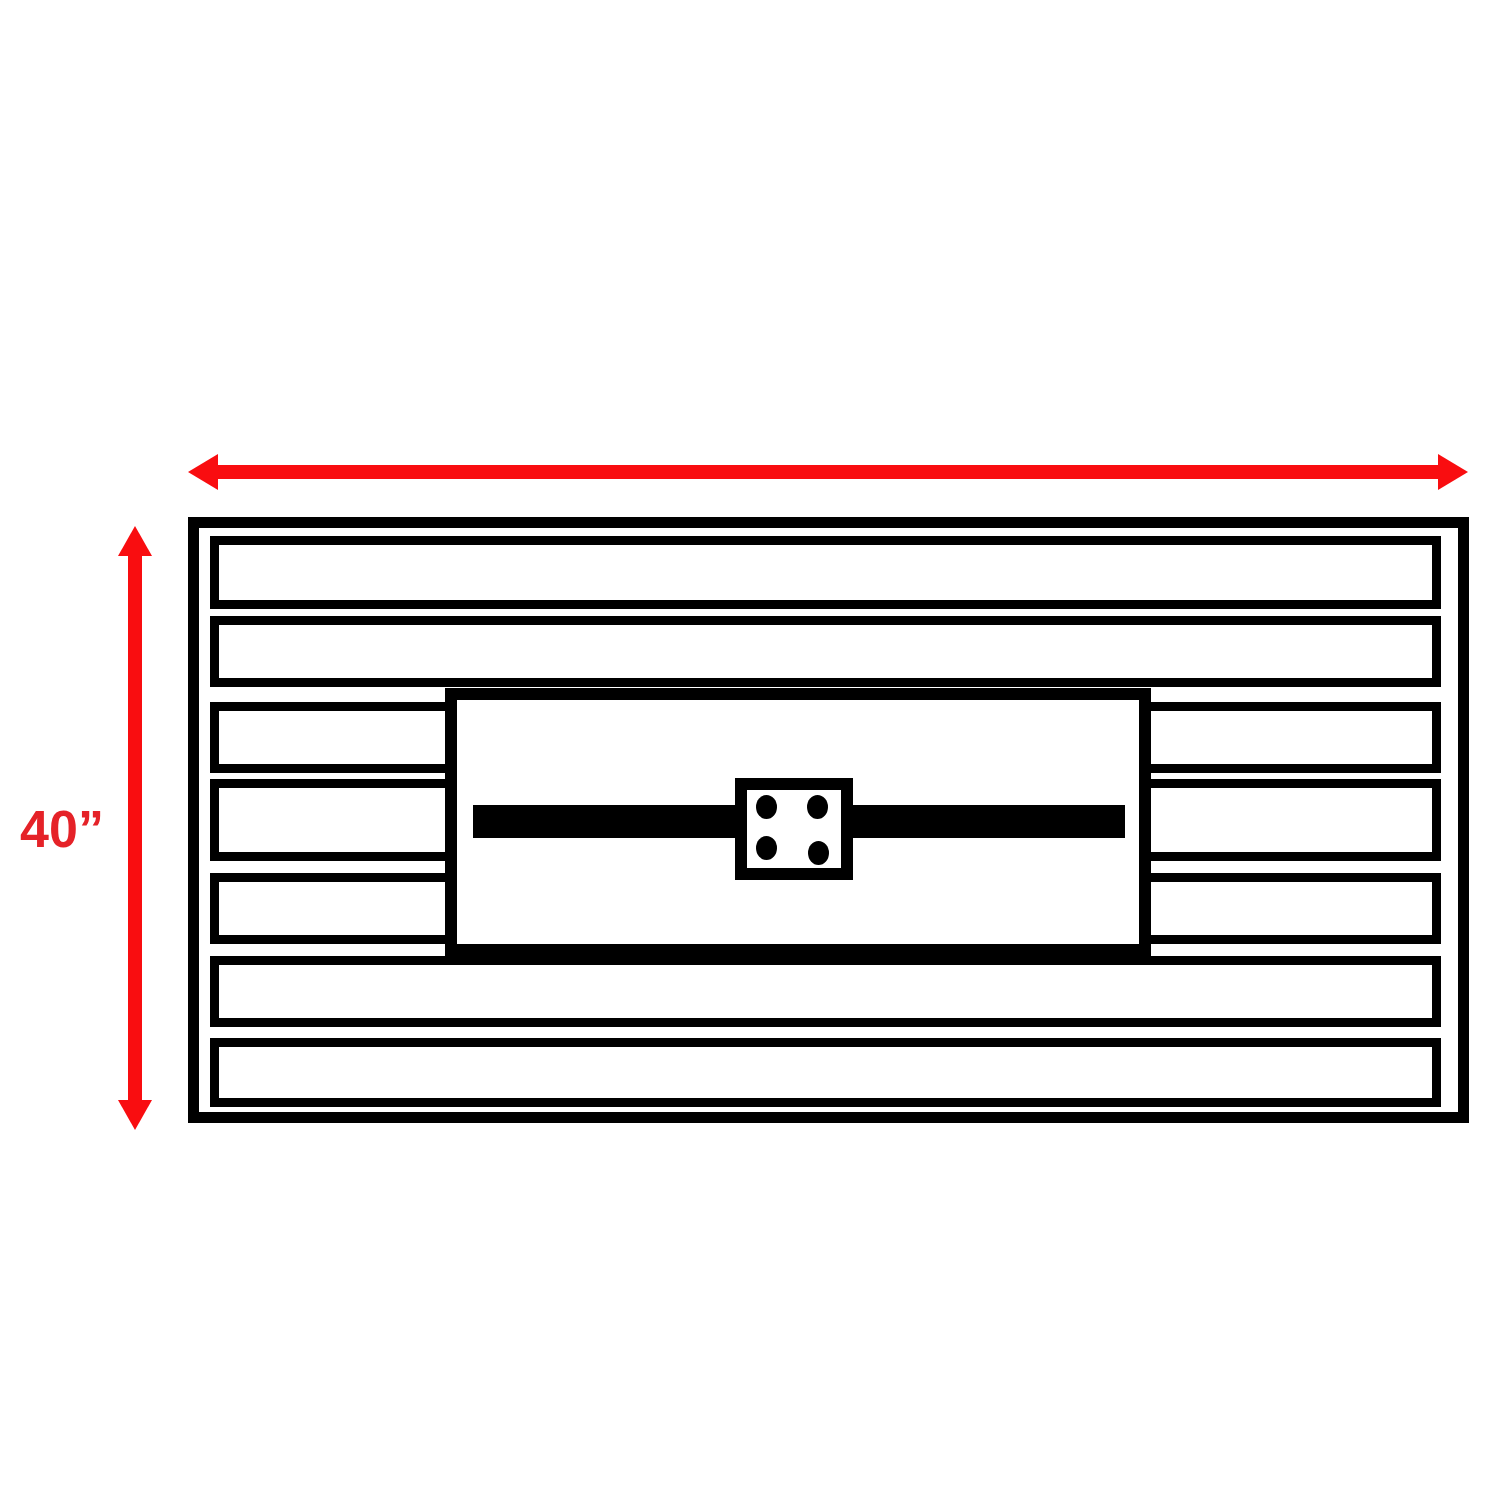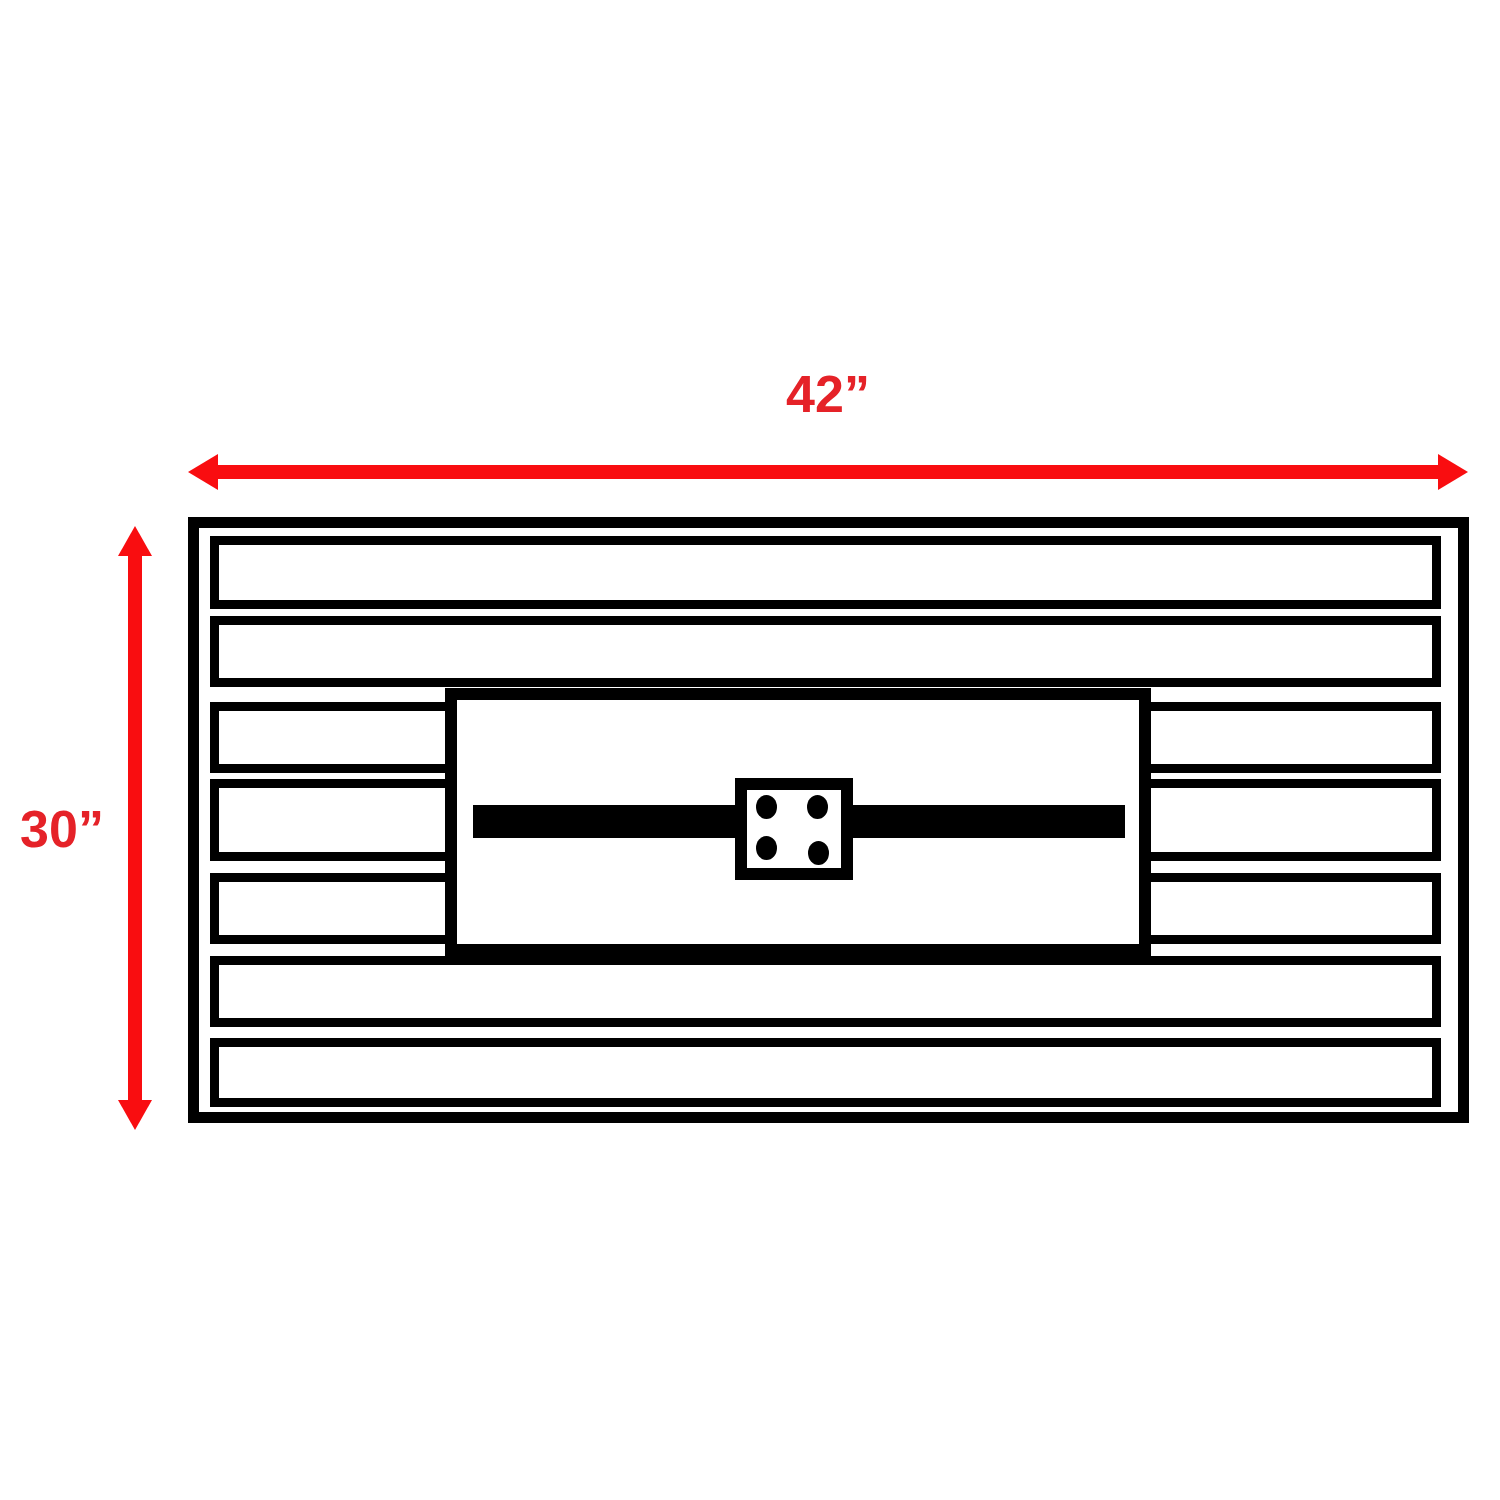--- a/index.html
+++ b/index.html
@@ -115,28 +115,27 @@
   .dot1{left:756px;top:795px;}
   .dot2{left:807px;top:795px;}
   .dot3{left:756px;top:836px;}
   .dot4{left:808px;top:841px;}
 </style>
 </head>
 <body>
 
 <div class="canvas">
 
-  <div class="dim-label width-label">42”</div>
   <div>
     <div class="head head-left"></div>
     <div class="shaft h-shaft"></div>
     <div class="head head-right"></div>
   </div>
 
-  <div class="dim-label height-label">30”</div>
+  <div class="dim-label height-label">40”</div>
   <div>
     <div class="head head-up"></div>
     <div class="shaft v-shaft"></div>
     <div class="head head-down"></div>
   </div>
 
   <div class="outer-rect"></div>
 
   <div class="slat slat-full row1"></div>
   <div class="slat slat-full row2"></div>

